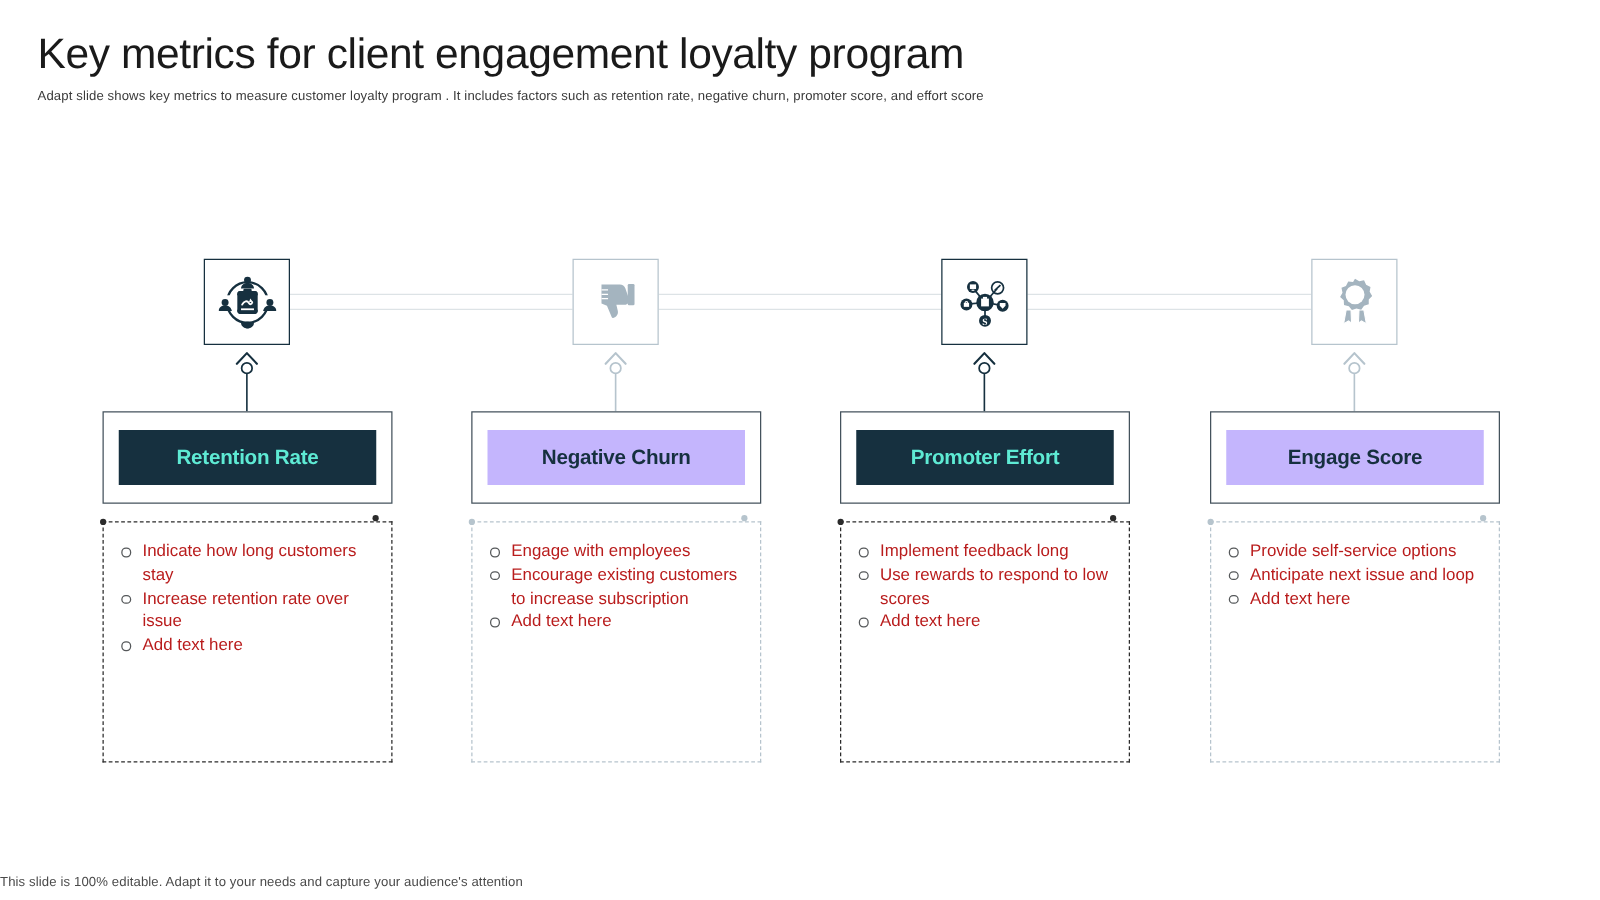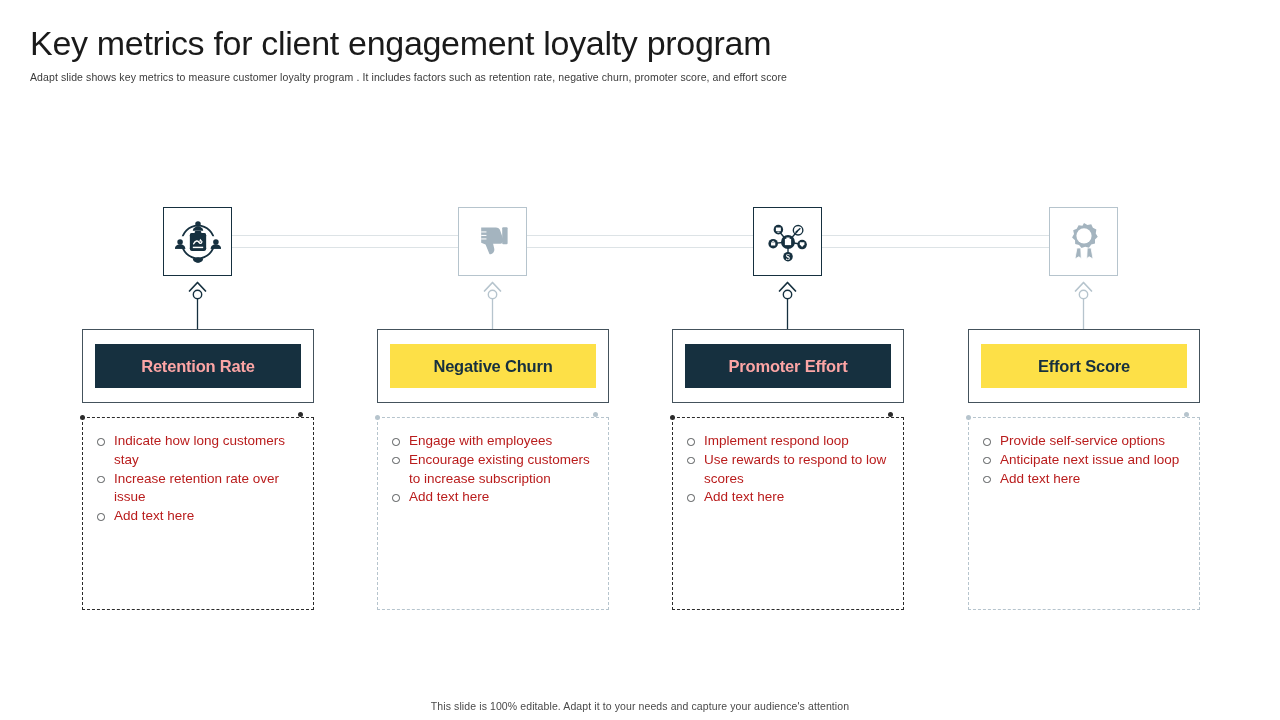--- a/index.html
+++ b/index.html
@@ -114,28 +114,28 @@
     z-index: 4;
   }
   .label-band {
     width: 206px;
     height: 44px;
     display: flex;
     align-items: center;
     justify-content: center;
   }
   .label-band.dark { background: #16303f; }
-  .label-band.light { background: #fde047; }
+  .label-band.light { background: #c4b5fd; }
   .label-text {
     font-size: 16.5px;
     font-weight: 700;
     letter-spacing: -0.2px;
     white-space: nowrap;
   }
-  .label-band.dark .label-text { color: #fca5a5; text-align: center; }
+  .label-band.dark .label-text { color: #5eead4; text-align: center; }
   .label-band.light .label-text { color: #16303f; }
 
   
   .body-box {
     position: absolute;
     top: 217px;
     left: 10px;
     width: 232px;
     height: 193px;
     border: 1.3px dashed #2b2b2b;
@@ -173,21 +173,20 @@
     border: 1px solid #55585a;
     border-radius: 50%;
   }
 
   
   .footer {
     position: absolute;
     left: 0;
     top: 700px;
     width: 1280px;
-    text-align: center;
     font-size: 10.5px;
     color: #4a4a4a;
     letter-spacing: 0.1px;
   }
 </style>
 </head>
 <body>
 
 <div class="slide">
 
@@ -355,21 +354,21 @@
     <div class="label-card">
       <div class="label-band dark">
         <span class="label-text">Promoter Effort</span>
       </div>
     </div>
 
     <div class="body-box">
       <span class="handle tl"></span>
       <span class="handle tr"></span>
       <ul class="bullets">
-        <li>Implement  respond loop</li>
+        <li>Implement  feedback long</li>
         <li>Use rewards to respond to low scores</li>
         <li>Add text here</li>
       </ul>
     </div>
   </div>
 
   <div class="column col-4">
 
     <div class="icon-tile light">
       <span>
@@ -385,21 +384,21 @@
     <div class="connector">
       <svg width="69" height="56" viewBox="0 0 69 56">
         <path d="M26.5 12 L34.5 3.5 L42.5 12" fill="none" stroke="#b6c4cd" stroke-width="1.7" stroke-linecap="round" stroke-linejoin="round"></path>
         <circle cx="34.5" cy="15.5" r="4.2" fill="none" stroke="#b6c4cd" stroke-width="1.4"></circle>
         <line x1="34.5" y1="20" x2="34.5" y2="56" stroke="#b6c4cd" stroke-width="1.3"></line>
       </svg>
     </div>
 
     <div class="label-card">
       <div class="label-band light">
-        <span class="label-text">Effort Score</span>
+        <span class="label-text">Engage Score</span>
       </div>
     </div>
 
     <div class="body-box light">
       <span class="handle tl"></span>
       <span class="handle tr"></span>
       <ul class="bullets">
         <li>Provide self-service options</li>
         <li>Anticipate next issue and loop</li>
         <li>Add text here</li>

